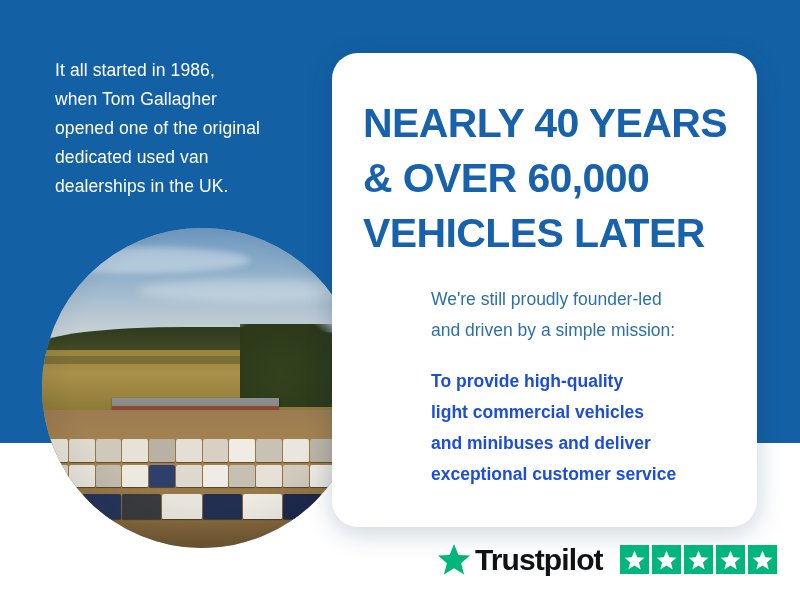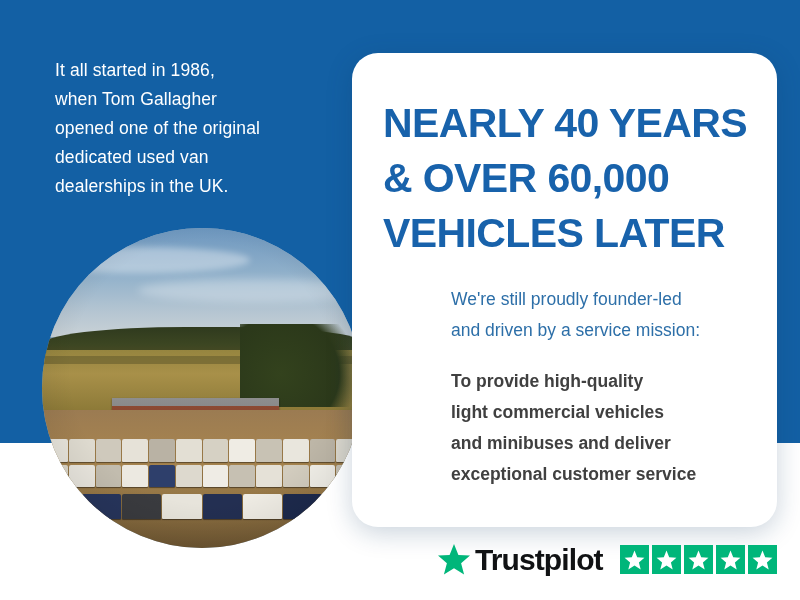--- a/index.html
+++ b/index.html
@@ -148,21 +148,20 @@
   
   .card {
     position: absolute;
     left: 332px;
     top: 53px;
     width: 425px;
     height: 474px;
     background: #ffffff;
     border-radius: 26px;
     box-shadow: 0 6px 26px rgba(12, 54, 96, 0.22);
-    margin-left: 20px;
   }
   .headline {
     position: absolute;
     left: 31px;
     top: 43px;
     width: 380px;
     color: #1862AB;
     font-size: 41px;
     line-height: 55px;
     font-weight: 700;
@@ -178,21 +177,21 @@
     font-size: 17.5px;
     line-height: 31px;
     font-weight: 400;
     white-space: pre-line;
   }
   .mission {
     position: absolute;
     left: 99px;
     top: 313px;
     width: 300px;
-    color: #404040;
+    color: #1d4ed8;
     font-size: 17.5px;
     line-height: 31px;
     font-weight: 700;
     white-space: pre-line;
   }
   
   .trustpilot {
     position: absolute;
     left: 437px;
     top: 543px;
@@ -301,21 +300,21 @@
     </div>
 
     <div class="shade"></div>
   </div>
 
   <div class="card">
     <div class="headline">NEARLY 40 YEARS
 &amp; OVER 60,000
 VEHICLES LATER</div>
     <div class="lede">We're still proudly founder-led
-and driven by a service mission:</div>
+and driven by a simple mission:</div>
     <div class="mission">To provide high-quality
 light commercial vehicles
 and minibuses and deliver
 exceptional customer service</div>
   </div>
 
   <div class="trustpilot">
     <div class="tp-brand">
       <svg class="tp-logo-star" width="34" height="33" viewBox="0 0 34 33">
         <polygon points="17,1 21.4,11.9 33,12.6 24.1,20.2 27.1,31.6 17,25.2 6.9,31.6 9.9,20.2 1,12.6 12.6,11.9" fill="#00B67A"></polygon>

